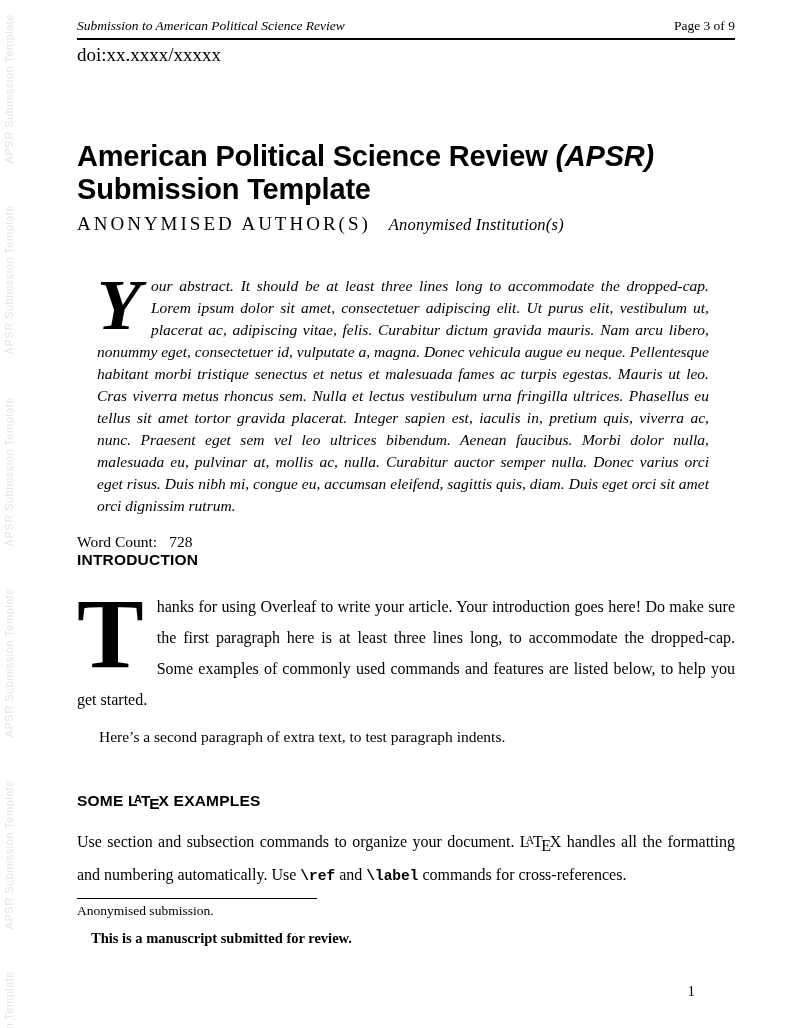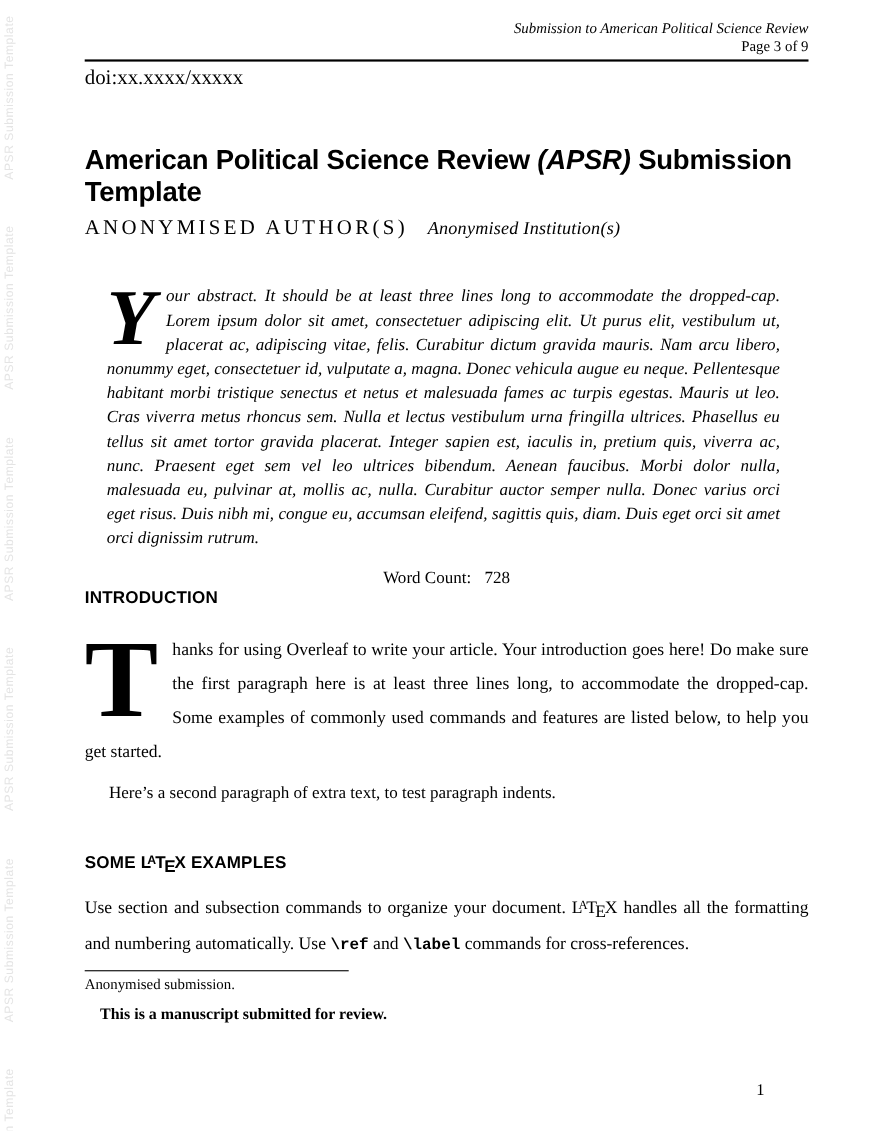--- a/index.html
+++ b/index.html
@@ -28,30 +28,29 @@
   }
   
   .content {
     position:absolute; left:77px; top:18px; width:658px;
   }
   .running-head {
     display:flex; justify-content:space-between; align-items:flex-end;
     border-bottom:2px solid #000;
     padding-bottom:4px;
     font-size:13.5px;
-    flex-direction:column;
   }
   .running-title { font-style:italic; }
   .doi-line { margin-top:4px; font-size:19px; }
 
   .paper-title {
-    margin-top:50px;
+    margin-top:74px;
     font-family:"Liberation Sans", sans-serif;
     font-weight:bold;
-    font-size:25px;
+    font-size:29px;
     letter-spacing:-0.2px;
   }
   .paper-title .em { font-style:italic; }
   .author-row { margin-top:7px; display:flex; align-items:baseline; }
   .authors { font-size:19px; letter-spacing:3px; }
   .institution { font-style:italic; font-size:16.5px; margin-left:18px; letter-spacing:0.2px; }
 
   .abstract {
     margin-top:40px;
     margin-left:20px;
@@ -65,21 +64,20 @@
     float:left;
     font-size:72px;
     line-height:56px;
     font-weight:bold;
     font-style:italic;
     padding-right:10px;
     padding-top:2px;
   }
   .word-count {
     margin-top:16px;
-    text-align:center;
     font-size:15.5px;
     font-style:normal;
   }
   .word-count .wc-value { margin-left:12px; }
 
   .section-heading {
     font-family:"Liberation Sans", sans-serif;
     font-weight:bold;
     font-size:15.5px;
     letter-spacing:0.2px;

